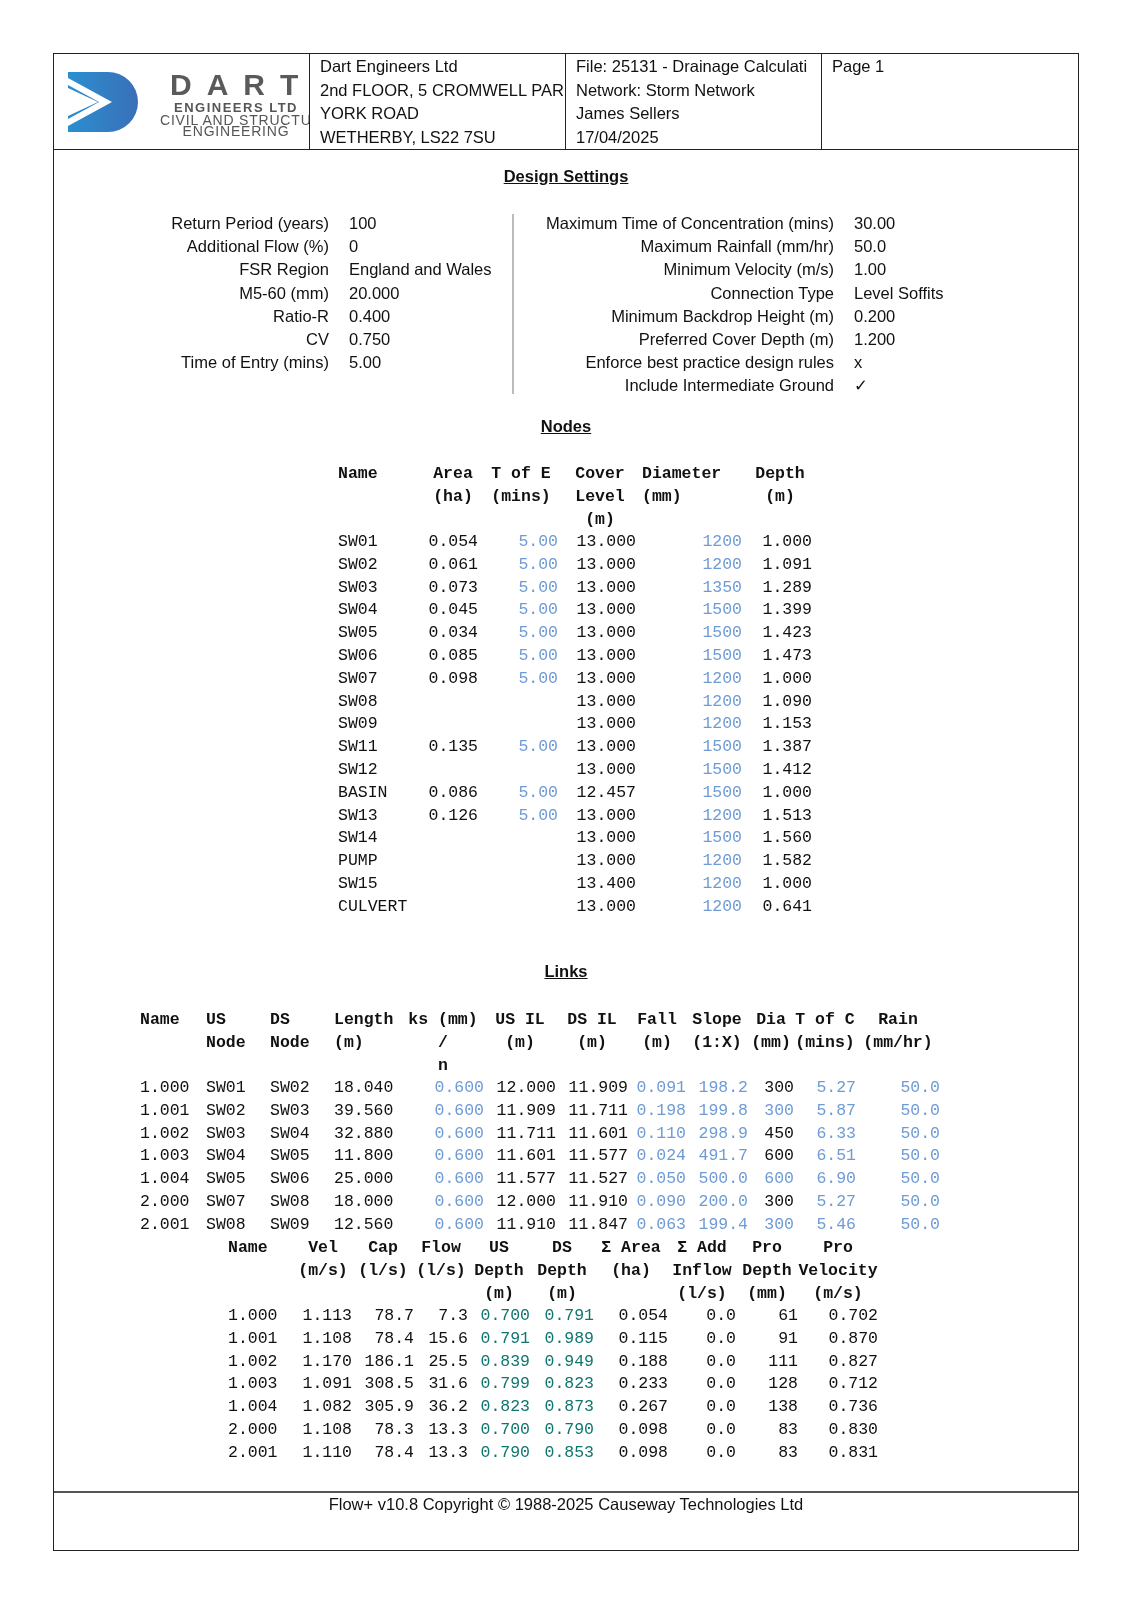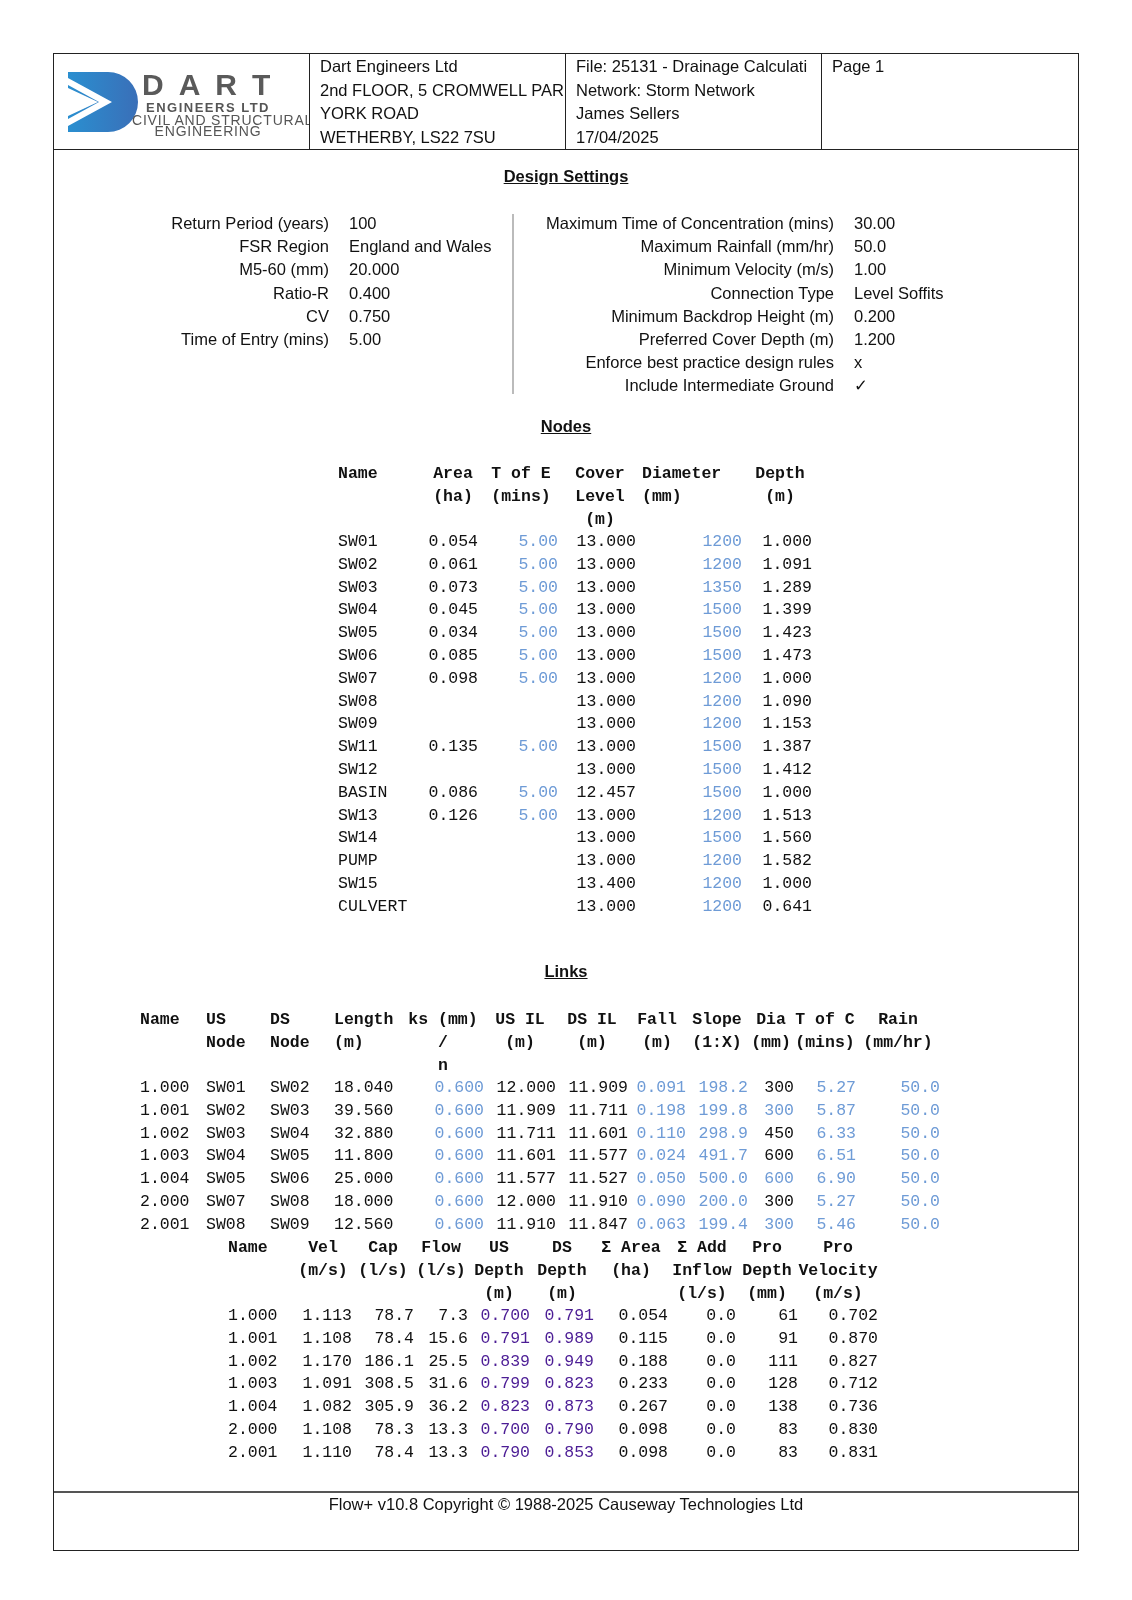--- a/index.html
+++ b/index.html
@@ -6,39 +6,39 @@
   body { width:1132px; height:1600px; position:relative; font-family:"Liberation Sans", sans-serif; color:#111; font-size:16.5px; }
   .page { position:absolute; left:53px; top:53px; width:1026px; height:1498px; border:1.5px solid #222; box-sizing:border-box; }
   .hdr { position:absolute; left:0; top:0; width:100%; height:95px; border-bottom:1.5px solid #222; }
   .hcell { position:absolute; top:0; height:95px; box-sizing:border-box; padding:1px 10px; line-height:23.5px; font-size:16.5px; overflow:hidden; white-space:nowrap; }
   .hcell.c1 { left:0; width:256px; border-right:1.5px solid #222; }
   .hcell.c2 { left:256px; width:256px; border-right:1.5px solid #222; }
   .hcell.c3 { left:512px; width:256px; border-right:1.5px solid #222; }
   .hcell.c4 { left:768px; width:256px; }
   .logo { position:absolute; left:14px; top:14px; width:232px; height:68px; }
   .logo .mark { position:absolute; left:0; top:4px; width:70px; height:60px; }
-  .logo .wordmark { position:absolute; left:64px; top:2px; width:152px; text-align:center; color:#555; }
+  .logo .wordmark { position:absolute; left:92px; top:2px; width:152px; text-align:center; color:#555; }
   .logo .dart { font-size:30px; letter-spacing:15px; font-weight:bold; color:#5a5a5a; line-height:30px; padding-left:10px; }
   .logo .ltd { font-size:13px; font-weight:bold; letter-spacing:1.5px; line-height:15px; }
   .logo .civ { font-size:14px; letter-spacing:.8px; line-height:11px; }
   .section-title { position:absolute; left:0; width:100%; text-align:center; font-weight:bold; text-decoration:underline; font-size:16.5px; }
   .ds-left, .ds-right { position:absolute; line-height:23.2px; }
   .ds-left { left:90px; top:158px; }
   .ds-right { left:470px; top:158px; }
   .ds-row { display:flex; white-space:nowrap; }
   .ds-left .lbl { width:185px; text-align:right; }
   .ds-left .val { padding-left:20px; }
   .ds-right .lbl { width:310px; text-align:right; }
   .ds-right .val { padding-left:20px; }
   .vsep { position:absolute; left:458px; top:160px; width:1.5px; height:180px; background:#bbb; }
   table { border-collapse:collapse; position:absolute;font-family:Liberation Mono, monospace; }
   th { font-weight:bold; vertical-align:top; line-height:23px; padding:0; }
   td { padding:0; line-height:22.8px; white-space:nowrap; }
   .blue { color:#6e9bd6; }
-  .orange { color:#4c1d95; }
+  .orange { color:#0f766e; }
   .r { text-align:right; }
   .l { text-align:left; }
   .c { text-align:center; }
   .footer-line { position:absolute; left:0; top:1437px; width:100%; height:1.5px; background:#555; }
   .footer { position:absolute; left:0; top:1439px; width:100%; text-align:center; font-size:16.5px; line-height:22px; }
 </style>
 </head>
 <body>
 
 <div class="page">
@@ -80,20 +80,24 @@
     </div>
   </div>
 
   <div class="section-title" style="top:113px;">Design Settings</div>
   <div class="ds-left" id="ds-left">
       <div class="ds-row">
         <span class="lbl">Return Period (years)</span>
         <span class="val">100</span>
       </div>
       <div class="ds-row">
+        <span class="lbl">Additional Flow (%)</span>
+        <span class="val">0</span>
+      </div>
+      <div class="ds-row">
         <span class="lbl">FSR Region</span>
         <span class="val">England and Wales</span>
       </div>
       <div class="ds-row">
         <span class="lbl">M5-60 (mm)</span>
         <span class="val">20.000</span>
       </div>
       <div class="ds-row">
         <span class="lbl">Ratio-R</span>
         <span class="val">0.400</span>

